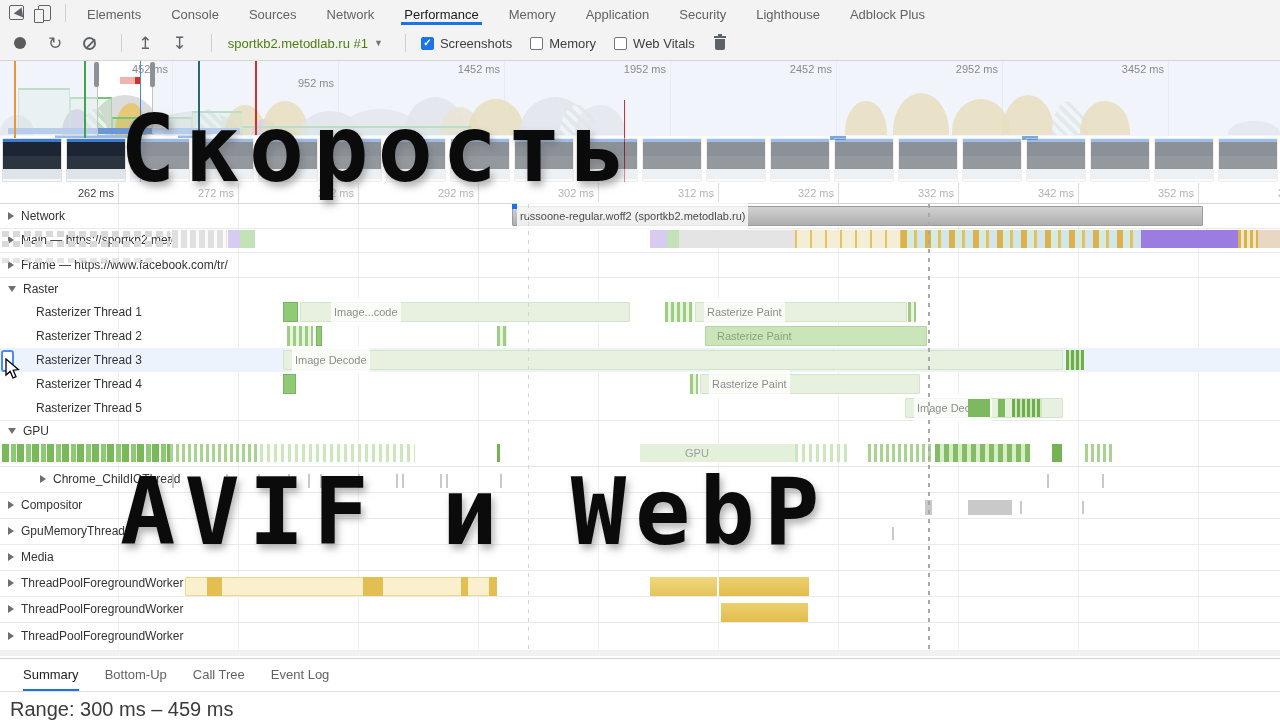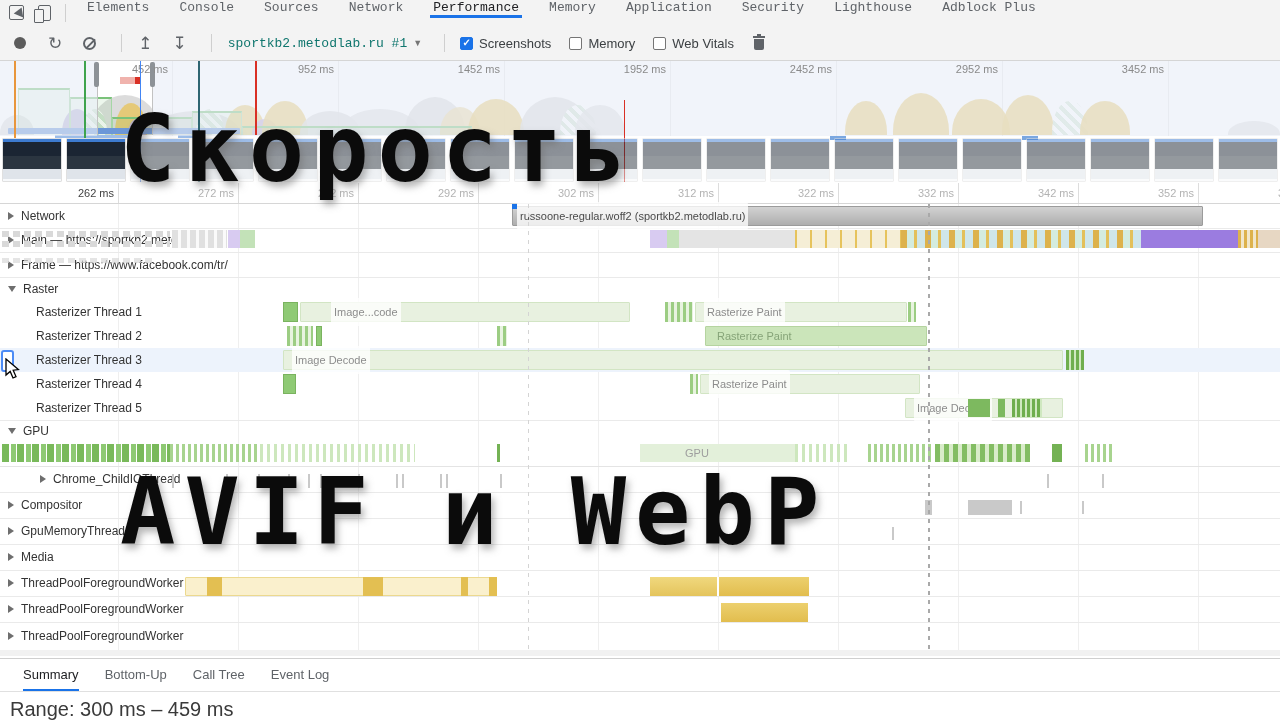--- a/index.html
+++ b/index.html
@@ -11,31 +11,31 @@
   
   .tabbar{position:absolute;left:0;top:0;width:1280px;height:26px;background:#f3f3f3;
           display:flex;align-items:stretch;border-bottom:1px solid #f3f3f3;}
   .tb-icons{display:flex;align-items:center;padding-left:9px;}
   .insp{width:15px;height:15px;border:1.7px solid #5f6368;border-radius:2px;position:relative;}
   .insp::after{content:"";position:absolute;right:-4px;bottom:-4px;border:5px solid transparent;
                border-top:9px solid #5f6368;transform:rotate(-38deg);}
   .device{width:13px;height:16px;border:1.7px solid #5f6368;border-radius:2px;margin-left:14px;position:relative;background:#f3f3f3;}
   .device::before{content:"";position:absolute;left:-5px;top:3px;width:8px;height:12px;background:#f3f3f3;border:1.7px solid #5f6368;border-radius:1px;}
   .vsep{width:1px;height:18px;background:#cfcfcf;margin:0 6px 0 14px;align-self:center;}
-  .tabs{display:flex;align-items:flex-start;font-family:Liberation Mono, monospace;}
+  .tabs{display:flex;align-items:flex-end;}
   .tab{display:flex;align-items:center;padding:0 3px;margin:0 12px;font-size:13px;color:#5f6368;
        border-bottom:3px solid transparent;cursor:default;}
   .tab.active{color:#202124;border-bottom-color:var(--accent);}
   .toolbar{position:absolute;left:0;top:26px;width:1280px;height:35px;background:#f3f3f3;
            border-bottom:1px solid #d5d5d5;display:flex;align-items:center;font-size:13px;color:#5f6368;}
   .rec{width:12px;height:12px;border-radius:50%;background:#5c5c5c;margin:0 12px 0 14px;}
   .ticon{font-size:17px;color:#5f6368;margin:0 10px;line-height:1;}
   .noicon{width:13px;height:13px;border:2px solid #5f6368;border-radius:50%;position:relative;margin:0 11px;}
   .noicon::after{content:"";position:absolute;left:-1px;top:4.5px;width:13px;height:2px;background:#5f6368;transform:rotate(-45deg);}
-  .target{color:#0f766e;margin:0 6px 0 10px;font-family:Liberation Mono, monospace;}
+  .target{color:#4d7c0f;margin:0 6px 0 10px;}
   .caret{font-size:9px;color:#757575;margin-right:8px;}
   .cbwrap{display:flex;align-items:center;margin:0 9px;}
   .cb{width:13px;height:13px;border:1.6px solid #757575;border-radius:2px;background:#fff;margin-right:6px;
       display:flex;align-items:center;justify-content:center;}
   .cb.checked{background:var(--accent);border-color:var(--accent);}
   .cb.checked::after{content:"✓";color:#fff;font-size:10px;font-weight:bold;line-height:1;}
   .cblabel{color:#3c4043;}
   .trash{width:12px;height:14px;position:relative;margin-left:10px;}
   .trash .bin{position:absolute;left:1px;top:3px;width:10px;height:11px;background:#5f6368;border-radius:0 0 2px 2px;}
   .trash .lid{position:absolute;left:0;top:0;width:12px;height:2px;background:#5f6368;}
@@ -220,21 +220,21 @@
       <div style="position: absolute; left: 1022px; top: 136px; width: 16px; height: 4px; background: rgb(122, 167, 224);"></div>
       <div style="position: absolute; left: 120px; top: 77px; width: 17px; height: 7px; background: rgb(240, 179, 173);"></div>
       <div style="position: absolute; left: 135px; top: 77px; width: 6px; height: 7px; background: rgb(217, 48, 37);"></div>
       <div class="dim" style="left: 0px; top: 61px; width: 97px; height: 75px;"></div>
       <div class="dim" style="left: 153px; top: 61px; width: 1127px; height: 75px;"></div>
       <div class="handleline" style="left: 97px; top: 62px; height: 73px;"></div>
       <div class="handleline" style="left: 152px; top: 62px; height: 73px;"></div>
       <div class="handle" style="left: 94px; top: 62px;"></div>
       <div class="handle" style="left: 150px; top: 62px;"></div>
       <div class="ov-label" style="left: 168px;">452 ms</div>
-      <div class="ov-label" style="left: 334px;">952 ms</div>
+      <div class="ov-label" style="left: 334px; margin-top: 14px;">952 ms</div>
       <div class="ov-label" style="left: 500px;">1452 ms</div>
       <div class="ov-label" style="left: 666px;">1952 ms</div>
       <div class="ov-label" style="left: 832px;">2452 ms</div>
       <div class="ov-label" style="left: 998px;">2952 ms</div>
       <div class="ov-label" style="left: 1164px;">3452 ms</div>
       <div class="marker" style="left: 14px; top: 61px; height: 121px; width: 2px; background: rgb(232, 150, 60);"></div>
       <div class="marker" style="left: 84px; top: 61px; height: 121px; width: 2px; background: rgb(63, 163, 77);"></div>
       <div class="marker" style="left: 140px; top: 61px; height: 121px; width: 1px; background: rgb(66, 133, 244);"></div>
       <div class="marker" style="left: 198px; top: 61px; height: 121px; width: 2px; background: rgb(46, 101, 114);"></div>
       <div class="marker" style="left: 255px; top: 61px; height: 74px; width: 1.5px; background: rgb(217, 48, 37);"></div>

